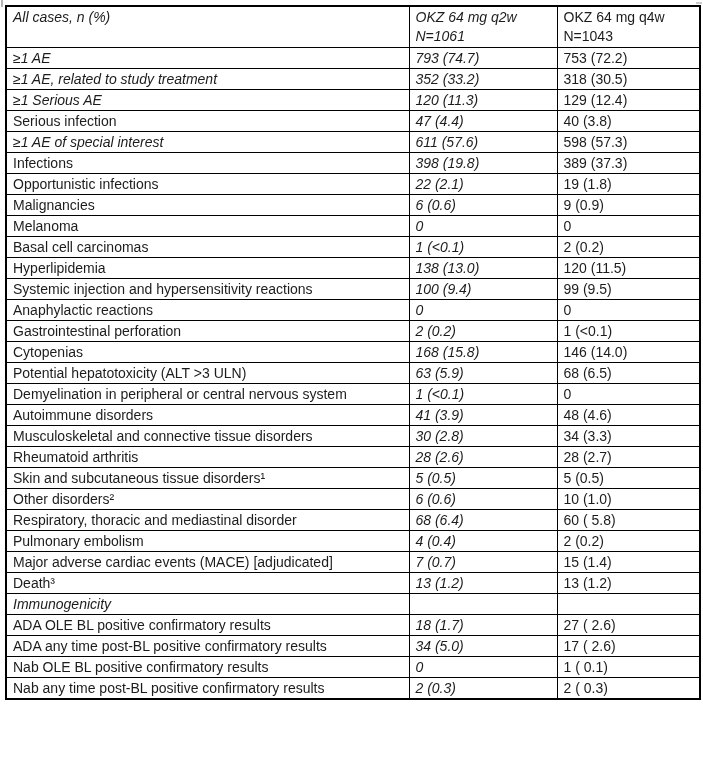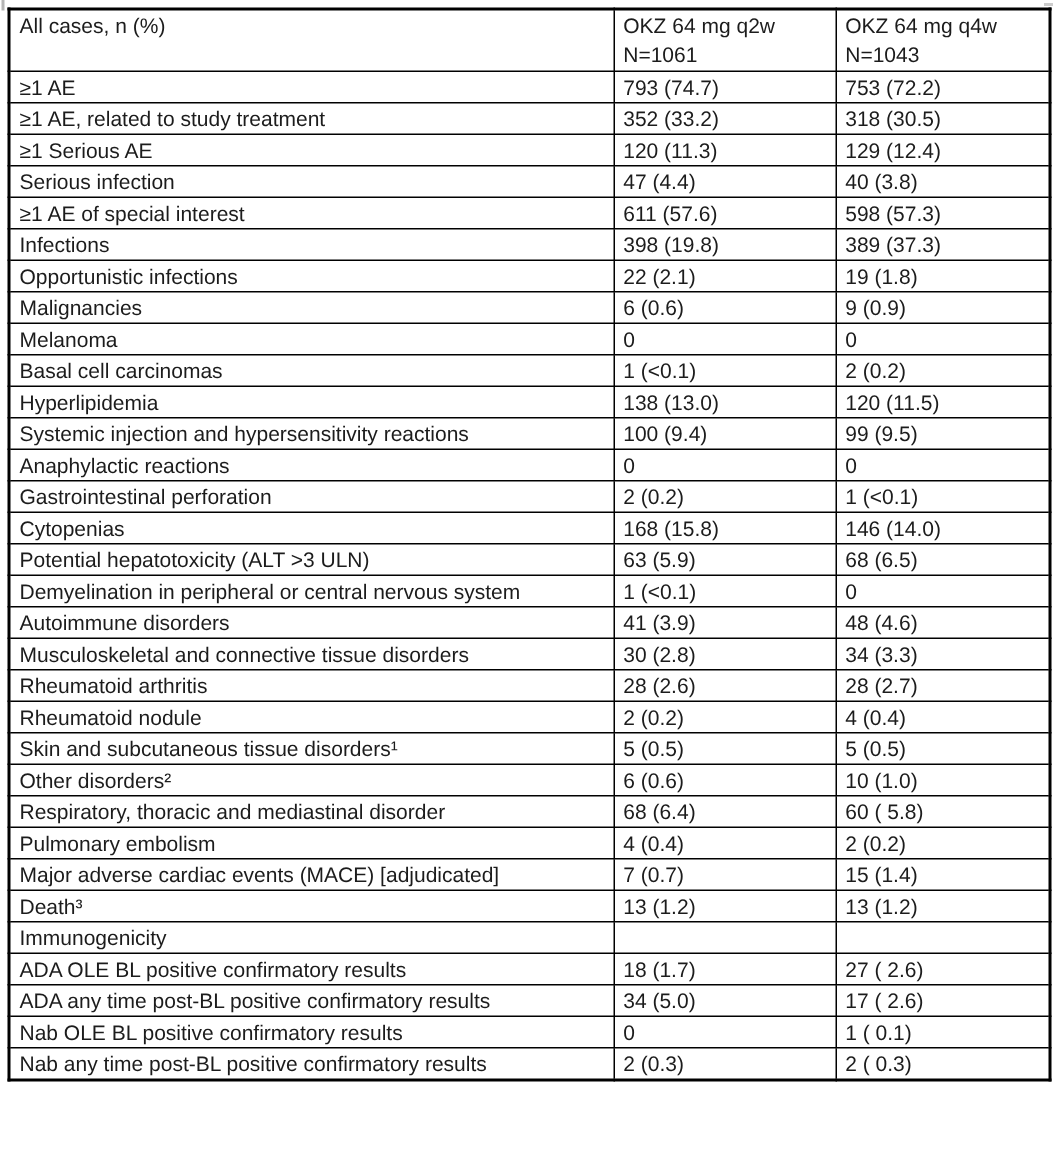--- a/index.html
+++ b/index.html
@@ -43,24 +43,24 @@
     font-weight: normal;
     color: #1c1c1c;
     text-align: left;
     vertical-align: top;
     line-height: 18px;
     padding: 1px 4px 1px 6px;
     white-space: nowrap;
     overflow: hidden;
   }
   .col-label { width: 403px; }
-  .col-val   { width: 148px; }
+  .col-val   { width: 148px; font-style: italic; }
   .col-val2  { width: 143px; }
   .hdr-cell div { line-height: 19px; }
-  .indent-0 { padding-left: 7px; }
+  .indent-0 { padding-left: 7px; font-style: italic; }
   .indent-1 { padding-left: 22px; }
   .indent-2 { padding-left: 42px; }
   .indent-3 { padding-left: 54px; }
   thead th { height: 41px; }
   tbody td { height: 21px; }
 </style>
 </head>
 <body>
 
 <div class="page">
@@ -178,25 +178,20 @@
           <td class="col-label indent-2">Musculoskeletal and connective tissue disorders</td>
           <td class="col-val">30 (2.8)</td>
           <td class="col-val2">34 (3.3)</td>
         </tr>
         <tr>
           <td class="col-label indent-3">Rheumatoid arthritis</td>
           <td class="col-val">28 (2.6)</td>
           <td class="col-val2">28 (2.7)</td>
         </tr>
         <tr>
-          <td class="col-label indent-3">Rheumatoid nodule</td>
-          <td class="col-val">2 (0.2)</td>
-          <td class="col-val2">4 (0.4)</td>
-        </tr>
-        <tr>
           <td class="col-label indent-2">Skin and subcutaneous tissue disorders¹</td>
           <td class="col-val">5 (0.5)</td>
           <td class="col-val2">5 (0.5)</td>
         </tr>
         <tr>
           <td class="col-label indent-2">Other disorders²</td>
           <td class="col-val">6 (0.6)</td>
           <td class="col-val2">10 (1.0)</td>
         </tr>
         <tr>

